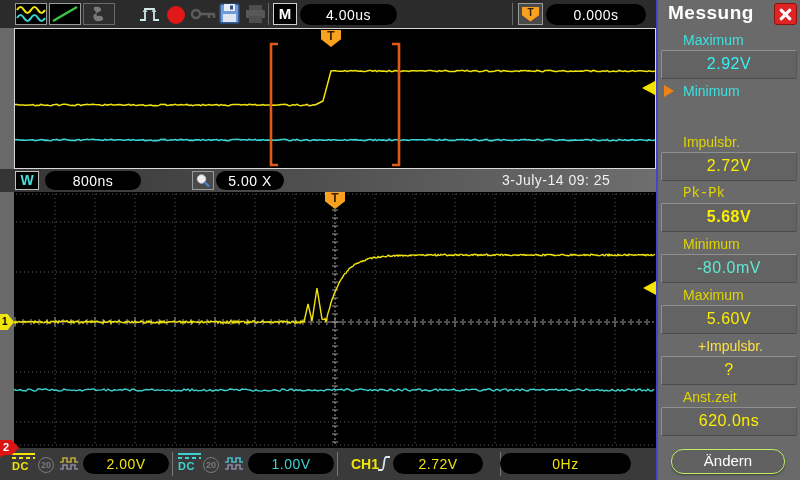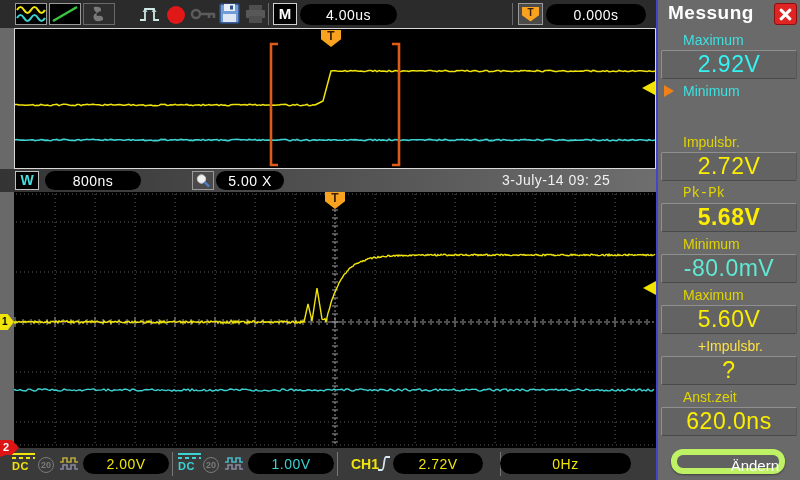--- a/index.html
+++ b/index.html
@@ -78,27 +78,27 @@
                border:1px solid #8a1010; border-radius:3px; }
   .close-btn i { position:absolute; left:3px; top:9px; width:15px; height:3px; background:#fff;
                  border-radius:1px; }
   .close-btn i.a { transform:rotate(45deg); }
   .close-btn i.b { transform:rotate(-45deg); }
   .m-list { position:absolute; left:0; top:30px; width:100%; }
   .m-item { position:relative; height:51px; padding-top:1px; }
   .m-label { height:18px; font-size:14px; line-height:18px; padding-left:25px; }
   .m-value { height:29px; margin:1px 3px 0 3px; background:#636363; border:1px solid #909090;
              border-bottom-color:#4a4a4a; border-right-color:#575757; border-radius:2px;
-             text-align:center; font-size:23px; line-height:26px; letter-spacing:.5px; }
+             text-align:center; font-size:16px; line-height:26px; letter-spacing:.5px; }
   .sel-arrow { position:absolute; left:6px; top:4px; width:0; height:0;
                border-top:6px solid transparent; border-bottom:6px solid transparent;
                border-left:10px solid #f08018; }
   .change-btn { position:absolute; left:13px; right:15px; bottom:6px; height:25px;
-                background:#616161; border:6px solid #bef264; border-radius:12px; color:#fff;
-                font-size:15px; text-align:right; line-height:22px;
+                background:#616161; border:1px solid #bef264; border-radius:12px; color:#fff;
+                font-size:15px; text-align:center; line-height:22px;
                 box-shadow:0 1px 2px rgba(0,0,0,.4); }
 </style>
 </head>
 <body>
 
 <div id="screen">
 
   <div class="toolbar">
     <div class="tb-box" style="left:15px">
       <svg width="30" height="20" viewBox="0 0 30 20">

